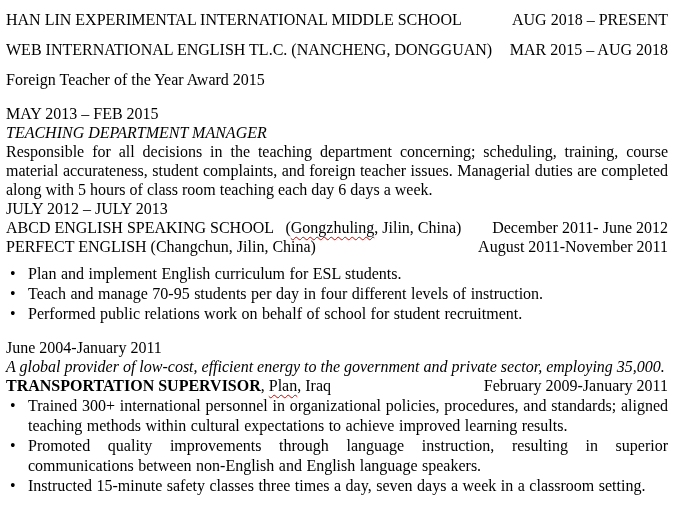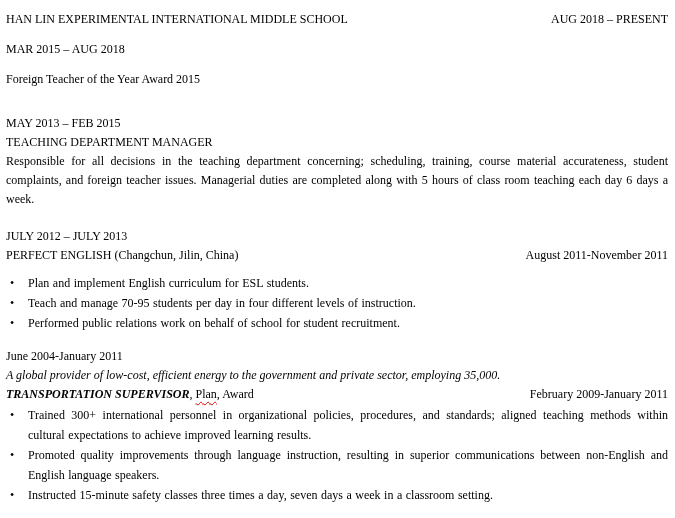--- a/index.html
+++ b/index.html
@@ -6,41 +6,41 @@
   body {
     width: 675px; height: 518px;
     background: #ffffff;
     overflow: hidden;
   }
   .page {
     box-sizing: border-box;
     width: 675px; height: 518px;
     padding: 10px 7px 0 6px;
     font-family: "Liberation Serif", "DejaVu Serif", serif;
-    font-size: 12px;
+    font-size: 16px;
     color: #000000;
     background: #ffffff;
   }
   .row {
     display: flex;
     justify-content: space-between;
     line-height: 19px;
   }
   .left-text { white-space: pre; }
   .right-text { white-space: pre; text-align: right; }
   .mb11 { margin-bottom: 11px; }
-  .award { line-height: 19px; margin-bottom: 25px; }
-  .line { line-height: 19px; }
+  .award { line-height: 19px; margin-bottom: 15px; }
+  .line { line-height: 19px; font-style: italic; }
   .para {
     line-height: 19px;
     text-align: justify;
-    margin-bottom: 18px;
+    margin-bottom: 0;
   }
   .tagline { font-style: italic; }
-  .bold { font-weight: bold; font-style: italic; }
+  .bold { font-weight: bold; }
   .misspell {
     text-decoration-line: underline;
     text-decoration-style: wavy;
     text-decoration-color: #d40000;
     text-decoration-thickness: 1px;
     text-decoration-skip-ink: none;
     text-underline-offset: 3px;
   }
   ul.duties {
     list-style: none;
@@ -67,33 +67,38 @@
 <body>
 
 <div class="page">
 
   <div class="row mb11">
     <span class="left-text">HAN LIN EXPERIMENTAL INTERNATIONAL MIDDLE SCHOOL</span>
     <span class="right-text">AUG 2018 – PRESENT</span>
   </div>
 
   <div class="row mb11">
+    <span class="left-text">WEB INTERNATIONAL ENGLISH TL.C. (NANCHENG, DONGGUAN)</span>
     <span class="right-text">MAR 2015 – AUG 2018</span>
   </div>
 
   <div class="award">Foreign Teacher of the Year Award 2015</div>
 
   <div class="row">
     <span class="right-text">MAY 2013 – FEB 2015</span>
   </div>
   <div class="line">TEACHING DEPARTMENT MANAGER</div>
   <div class="para">Responsible for all decisions in the teaching department concerning; scheduling, training, course material accurateness, student complaints, and foreign teacher issues. Managerial duties are completed along with 5 hours of class room teaching each day 6 days a week.</div>
 
   <div class="row">
     <span class="right-text">JULY 2012 – JULY 2013</span>
+  </div>
+  <div class="row">
+    <span class="left-text"><span>ABCD ENGLISH SPEAKING SCHOOL   (</span><span class="misspell">Gongzhuling</span><span>, Jilin, China)</span></span>
+    <span class="right-text">December 2011- June 2012</span>
   </div>
   <div class="row">
     <span class="left-text">PERFECT ENGLISH (Changchun, Jilin, China)</span>
     <span class="right-text">August 2011-November 2011</span>
   </div>
 
   <ul class="duties esl">
     <li>
       <span class="marker">•</span>
       <span class="li-text">Plan and implement English curriculum for ESL students.</span>
@@ -106,21 +111,21 @@
       <span class="marker">•</span>
       <span class="li-text">Performed public relations work on behalf of school for student recruitment.</span>
     </li>
   </ul>
 
   <div class="row">
     <span class="right-text">June 2004-January 2011</span>
   </div>
   <div class="line tagline">A global provider of low-cost, efficient energy to the government and private sector, employing 35,000.</div>
   <div class="row">
-    <span class="left-text"><span class="bold">TRANSPORTATION SUPERVISOR</span><span>, </span><span class="misspell">Plan</span><span>, Award</span></span>
+    <span class="left-text"><span class="bold">TRANSPORTATION SUPERVISOR</span><span>, </span><span class="misspell">Plan</span><span>, Iraq</span></span>
     <span class="right-text">February 2009-January 2011</span>
   </div>
 
   <ul class="duties kbr">
     <li>
       <span class="marker">•</span>
       <span class="li-text">Trained 300+ international personnel in organizational policies, procedures, and standards; aligned teaching methods within cultural expectations to achieve improved learning results.</span>
     </li>
     <li>
       <span class="marker">•</span>

